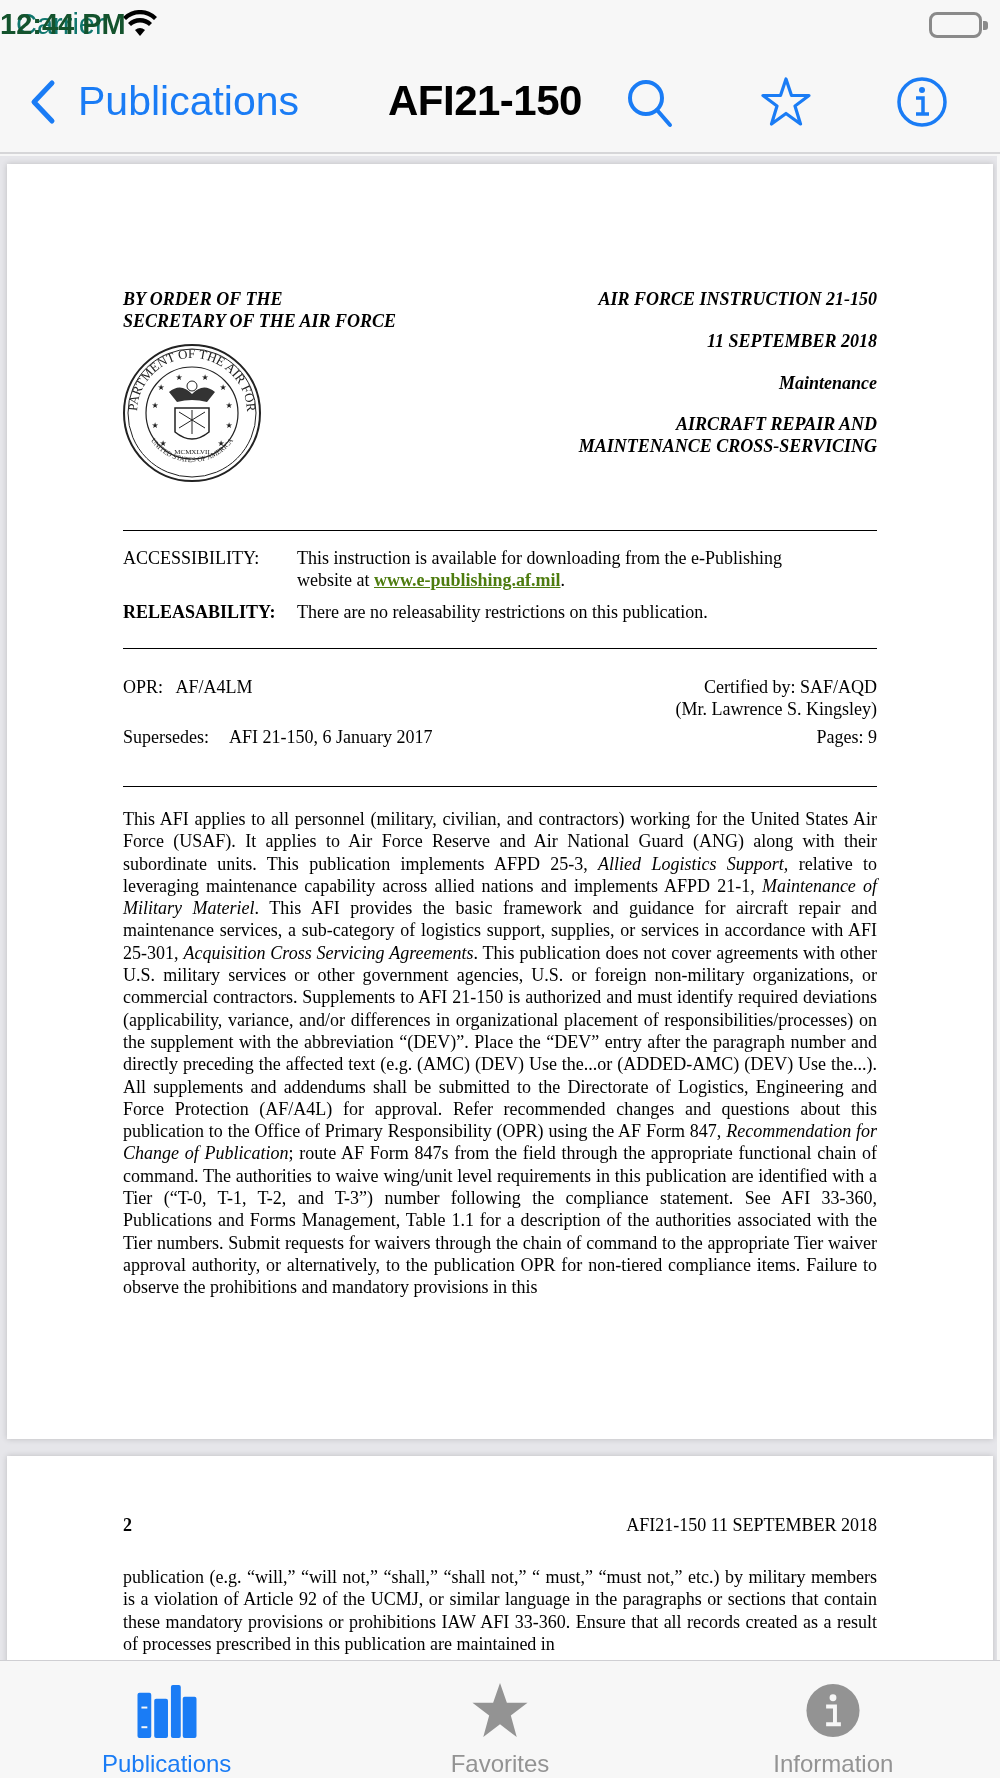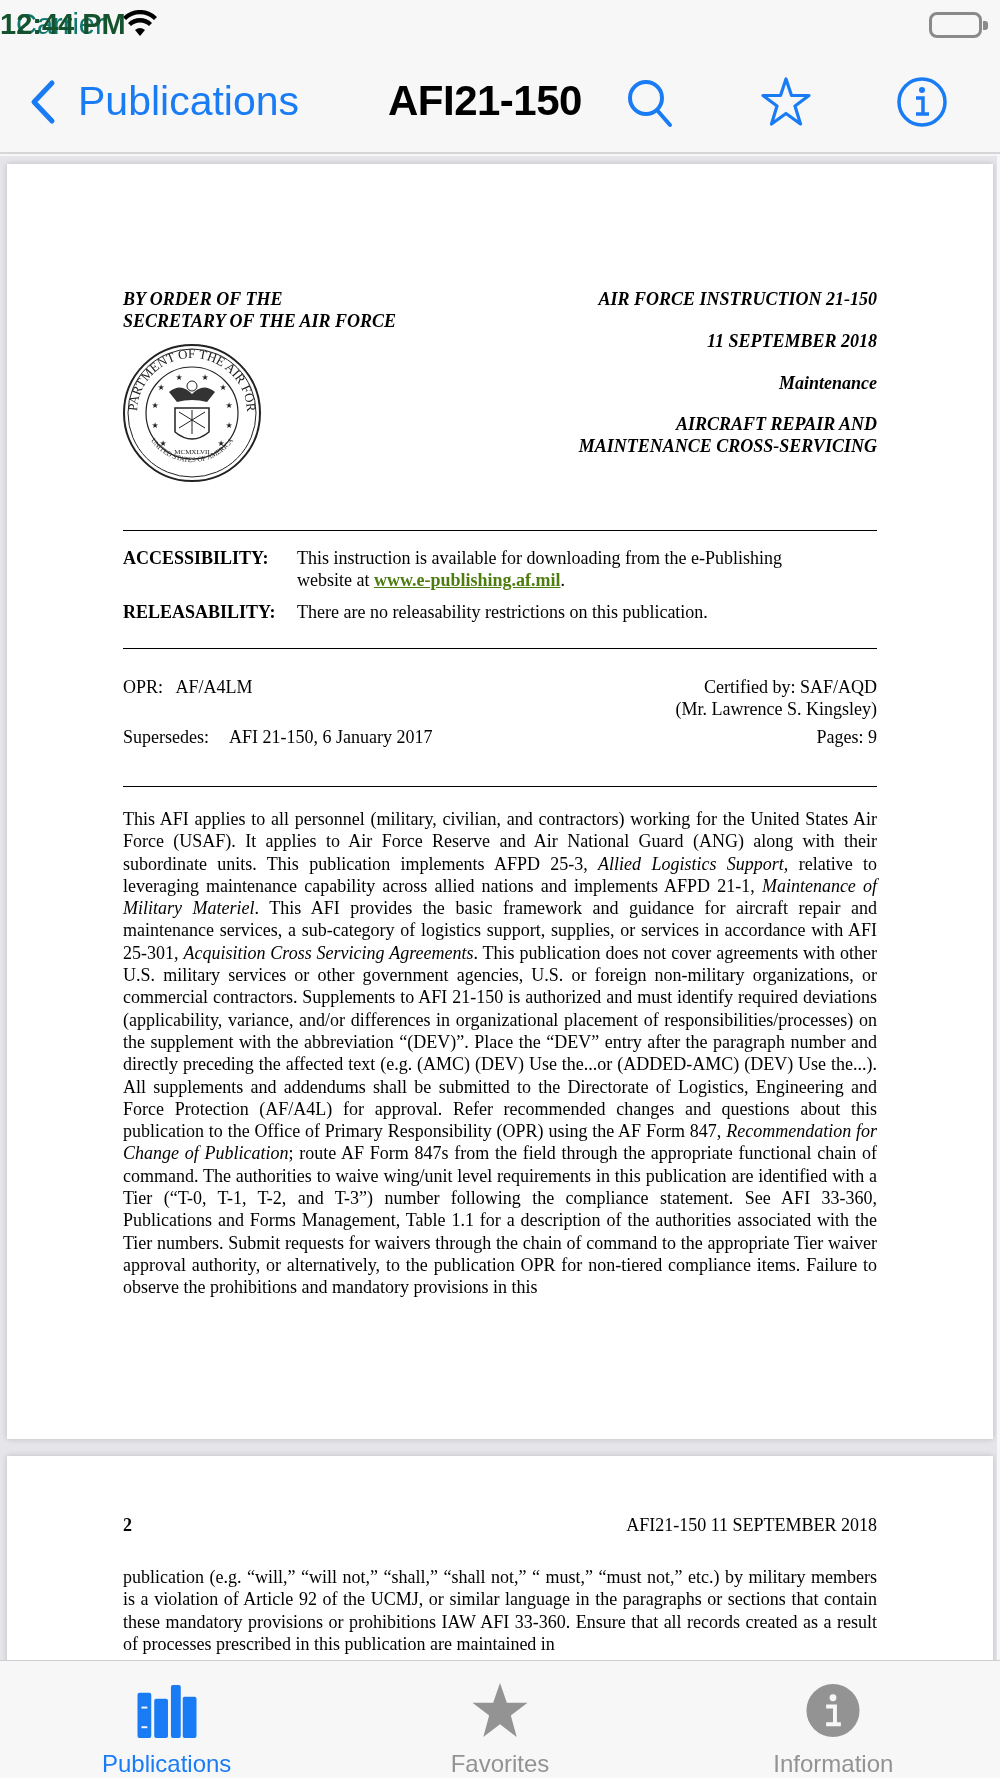--- a/index.html
+++ b/index.html
@@ -130,21 +130,21 @@
           <text x="100" y="104">★</text>
           <text x="58" y="38">★</text>
           <text x="84" y="38">★</text>
       </g>
     </svg>
 
     <div class="hr" style="top:366px;"></div>
 
     <div class="doc" style="top:383px;">
       <div style="display:flex;">
-        <span style="font-weight:bold; width:174px; flex:none;">ACCESSIBILITY:</span>
+        <span style="font-weight:normal; width:174px; flex:none;">ACCESSIBILITY:</span>
         <div>
           <div>This instruction is available for downloading from the e-Publishing</div>
           <div><span>website at </span><a class="link">www.e-publishing.af.mil</a><span>.</span></div>
         </div>
       </div>
       <div style="display:flex; margin-top:10px;">
         <span style="font-weight:bold; width:174px; flex:none;">RELEASABILITY:</span>
         <span>There are no releasability restrictions on this publication.</span>
       </div>
     </div>

